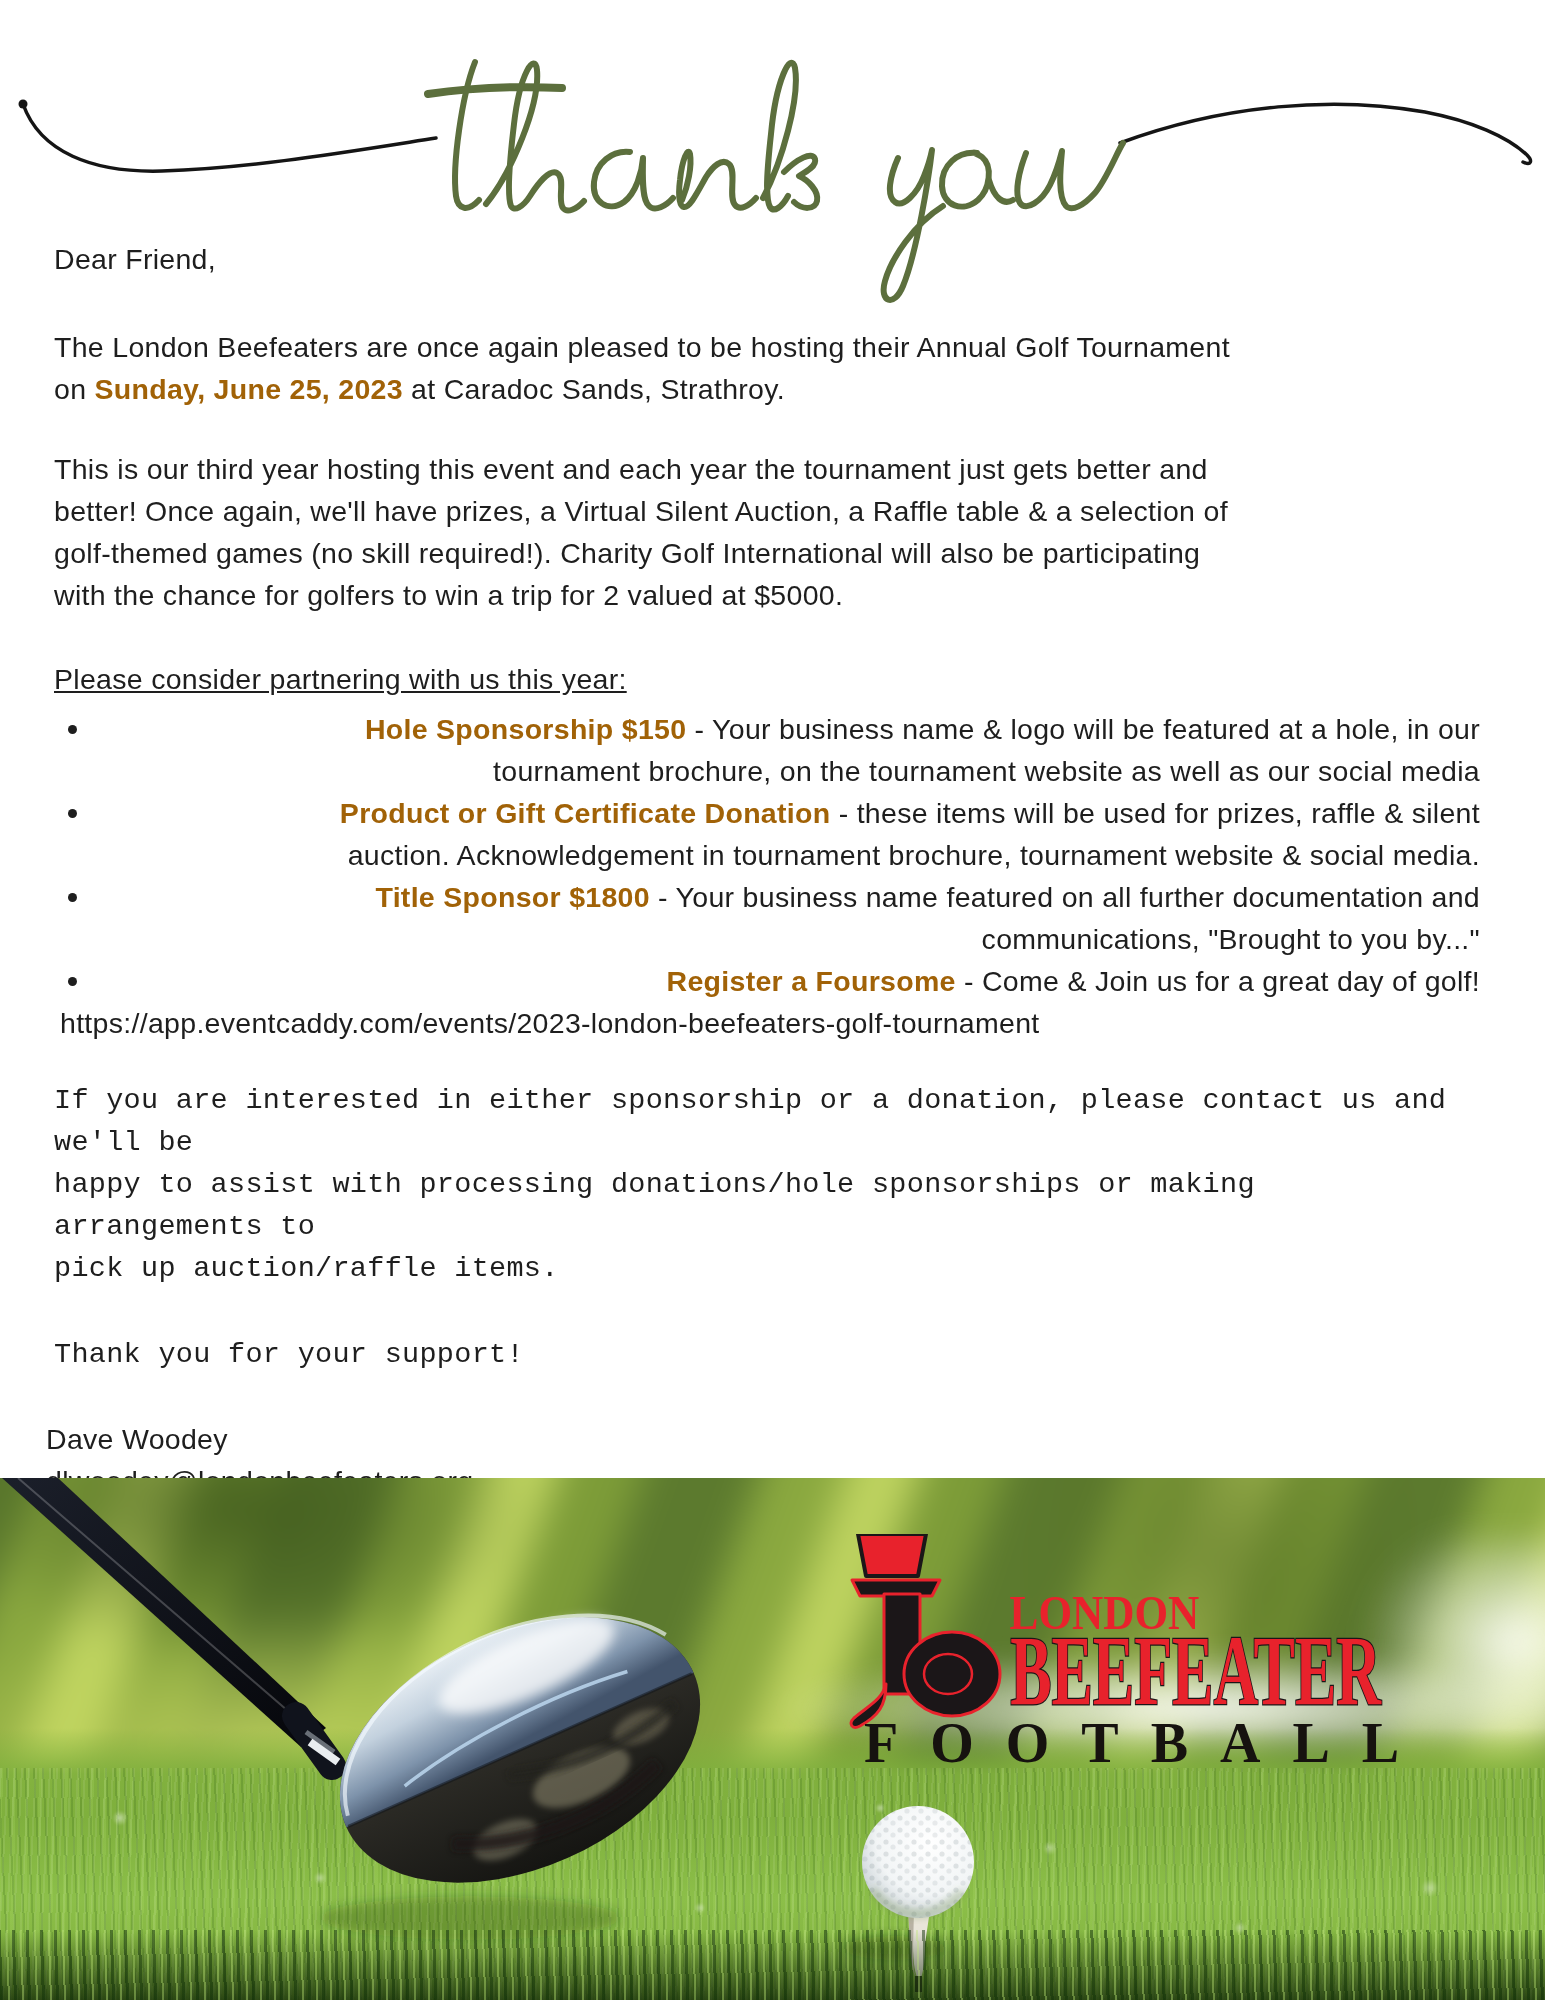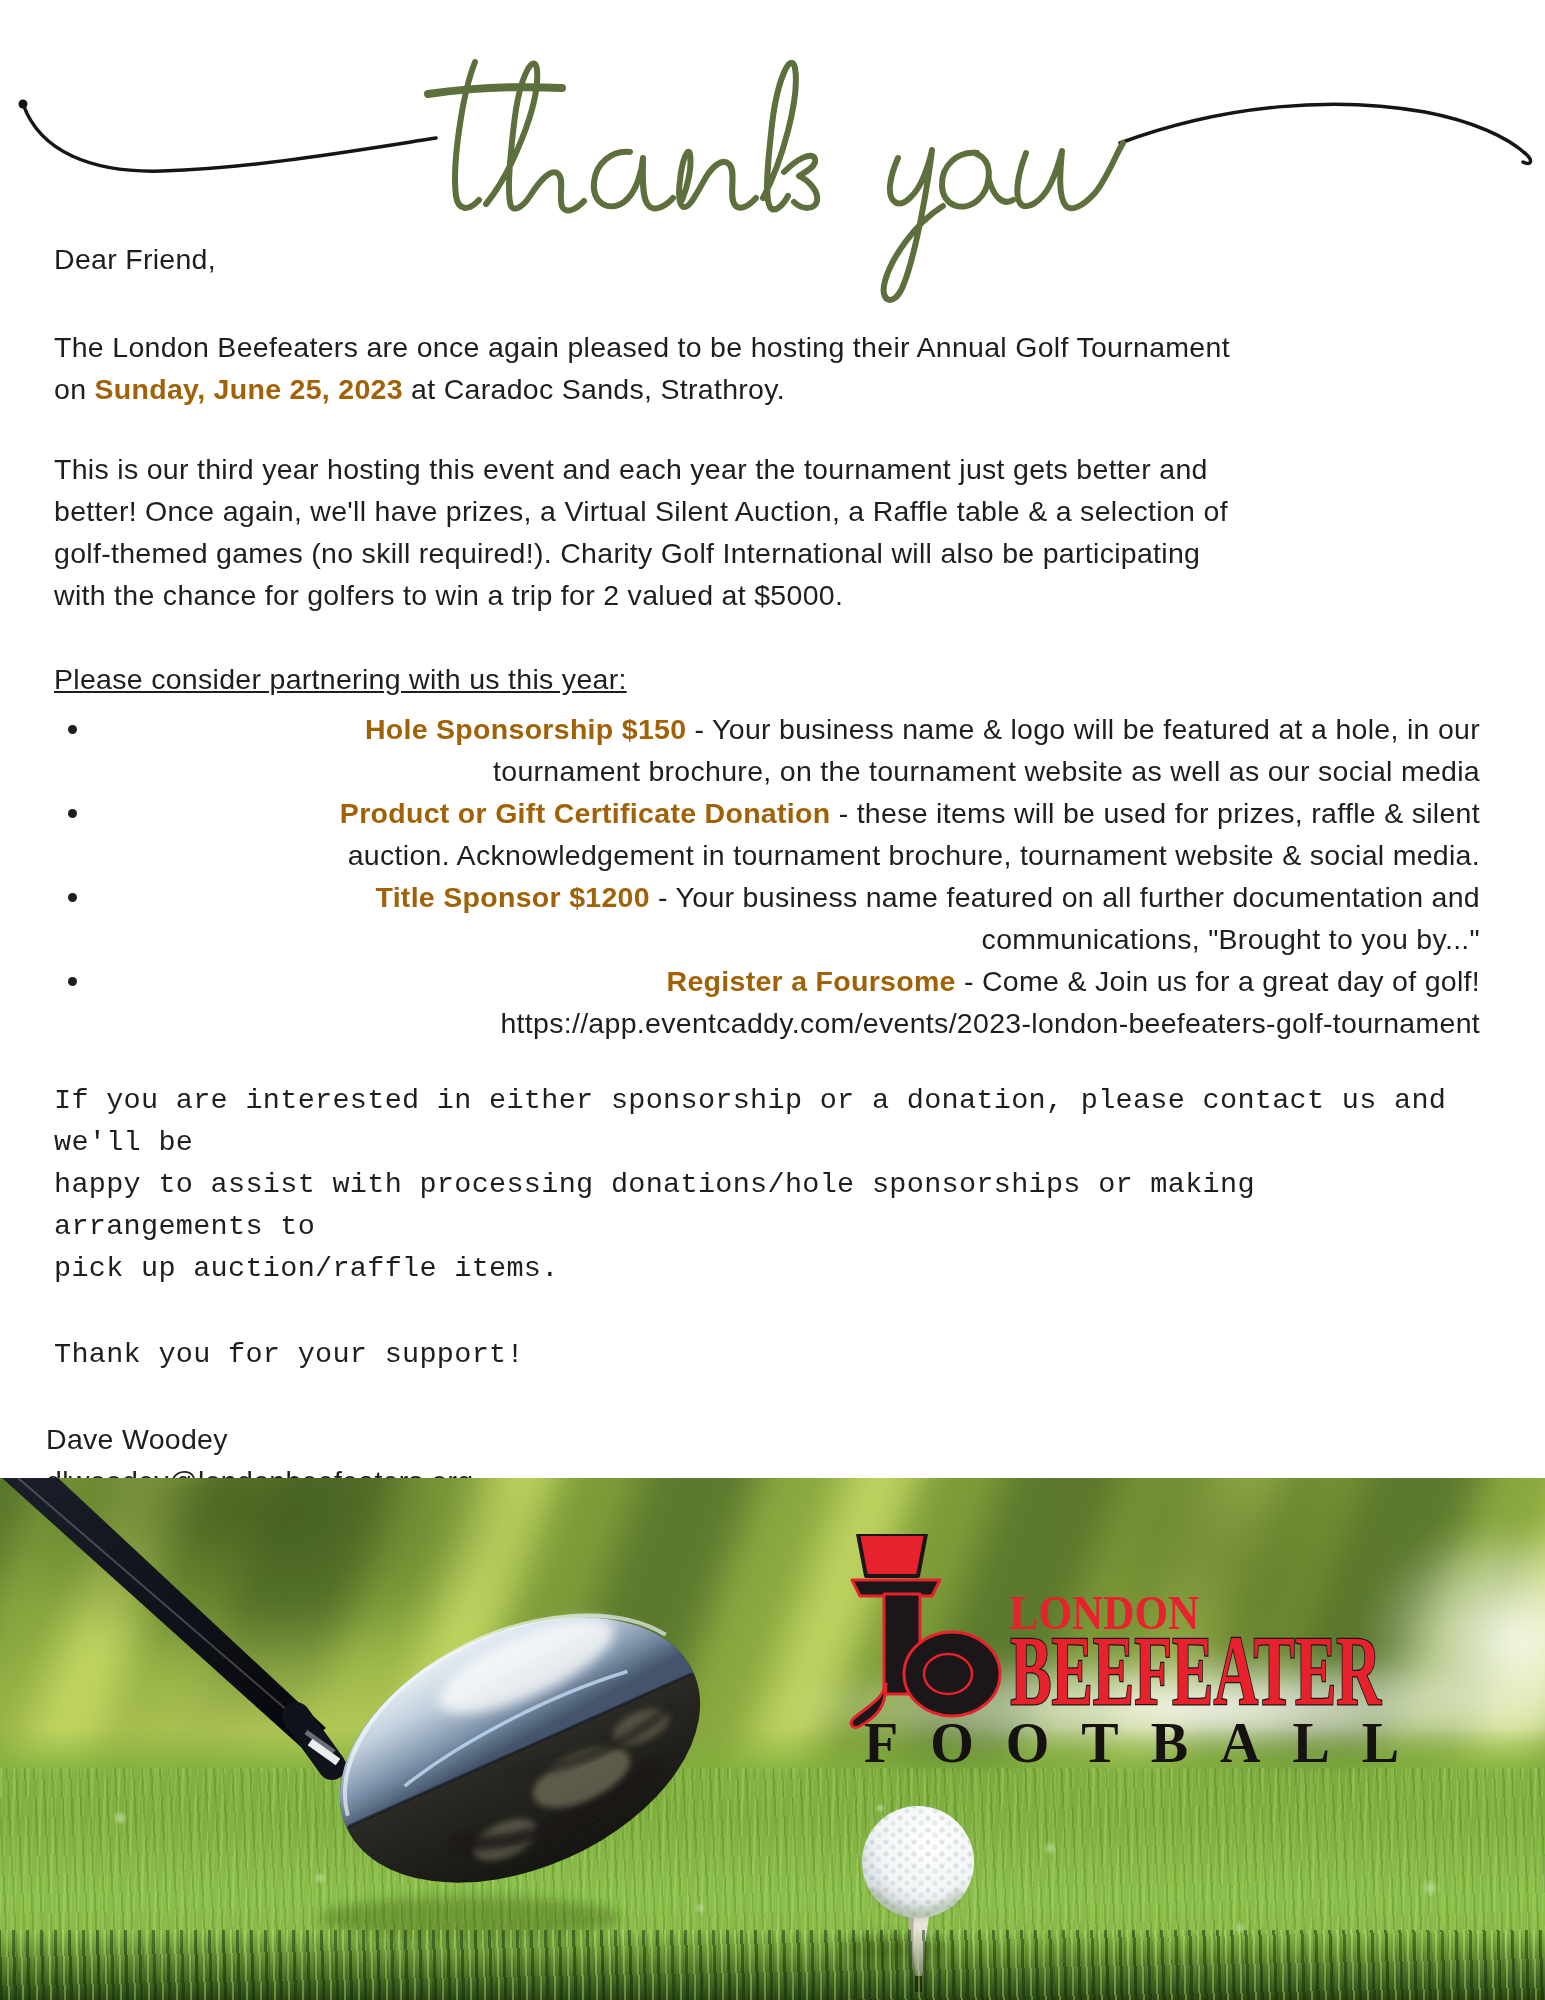--- a/index.html
+++ b/index.html
@@ -18,21 +18,21 @@
   .letter{position:absolute;left:46px;top:230px;width:1434px;font-size:28.5px;line-height:42px;letter-spacing:.3px;}
   .letter p{margin:8px;}
   .p1{margin-top:46px !important;}
   .p2{margin-top:38px !important;}
   .p3{margin-top:42px !important;text-decoration:underline;}
   ul.bullets{list-style:none;margin:0;padding:0 0 0 54px;}
   ul.bullets li{position:relative;text-align:right;}
   ul.bullets li .dot{
     position:absolute;left:-32px;top:17px;width:9px;height:9px;border-radius:50%;background:#1e1e1e;
   }
-  .url{margin-left:14px;text-align:right;}
+  .url{margin-left:14px;}
   .p4{margin-top:36px !important;font-family:Liberation Mono, monospace;}
   .p5{margin-top:44px !important;font-family:Liberation Mono, monospace;}
   .sig{margin-top:42px;}
 
   
   .photo{position:absolute;left:0;top:1478px;width:1545px;height:522px;overflow:hidden;background:#fef9c3;}
   .hills{position:absolute;left:-60px;top:-60px;width:1700px;height:480px;
     background:
       radial-gradient(ellipse 420px 220px at 300px 90px, rgba(62,88,28,.85), rgba(62,88,28,0) 70%),
       radial-gradient(ellipse 520px 200px at 330px 330px, rgba(196,215,96,.9), rgba(196,215,96,0) 72%),
@@ -112,21 +112,21 @@
 golf-themed games (no skill required!). Charity Golf International will also be participating
 with the chance for golfers to win a trip for 2 valued at $5000.</p>
 
   <p class="p3">Please consider partnering with us this year:</p>
 
   <ul class="bullets">
     <li><span class="dot"></span><span class="green pre">Hole Sponsorship $150</span><span class="pre"> - Your business name &amp; logo will be featured at a hole, in our
 tournament brochure, on the tournament website as well as our social media</span></li>
     <li><span class="dot"></span><span class="green pre">Product or Gift Certificate Donation</span><span class="pre"> - these items will be used for prizes, raffle &amp; silent
 auction. Acknowledgement in tournament brochure, tournament website &amp; social media.</span></li>
-    <li><span class="dot"></span><span class="green pre"> Title Sponsor $1200</span><span class="pre"> - Your business name featured on all further documentation and
+    <li><span class="dot"></span><span class="green pre"> Title Sponsor $1800</span><span class="pre"> - Your business name featured on all further documentation and
 communications, "Brought to you by..."</span></li>
     <li><span class="dot"></span><span class="green pre"> Register a Foursome</span><span class="pre"> - Come &amp; Join us for a great day of golf!</span></li>
   </ul>
 
   <div class="url pre">https://app.eventcaddy.com/events/2023-london-beefeaters-golf-tournament</div>
 
   <p class="p4 pre">If you are interested in either sponsorship or a donation, please contact us and we'll be
 happy to assist with processing donations/hole sponsorships or making arrangements to
 pick up auction/raffle items.</p>
 

